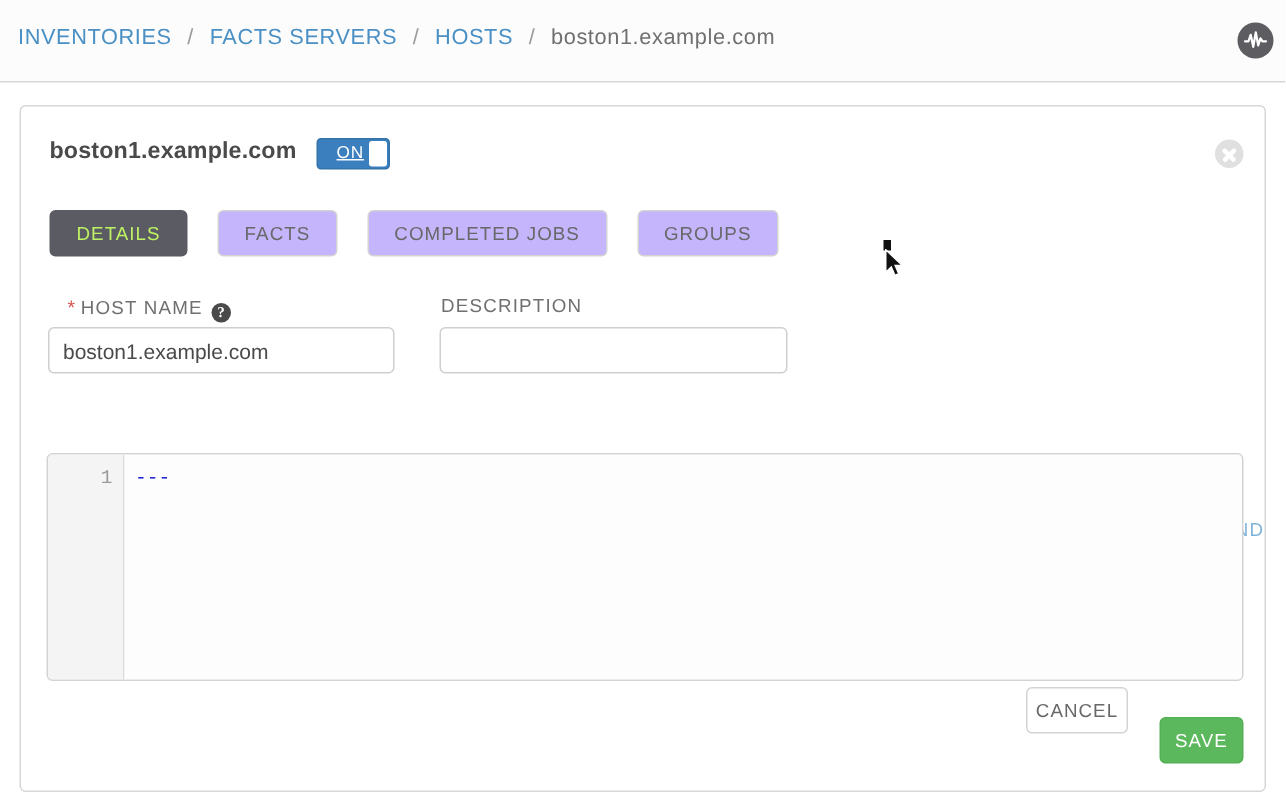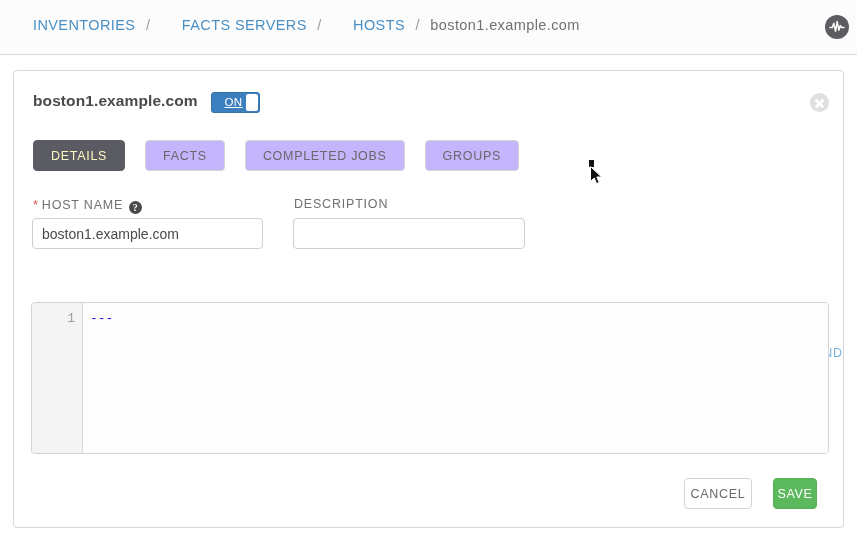--- a/index.html
+++ b/index.html
@@ -32,21 +32,20 @@
     left: 12px;
     top: 17px;
     font-size: 14.5px;
     letter-spacing: 0.4px;
     white-space: nowrap;
   }
   .crumb-link {
     color: #4a90c4;
     text-decoration: none;
     cursor: pointer;
-    margin-left: 21px;
   }
   .crumb-sep {
     color: #9b9b9b;
     margin: 0 6px;
   }
   .crumb-current {
     color: #707070;
   }
 
   .brand-logo {
@@ -158,21 +157,21 @@
     padding: 0 17px;
     border-radius: 4px;
     font-size: 12.5px;
     letter-spacing: 0.7px;
     box-sizing: border-box;
     cursor: pointer;
     white-space: nowrap;
   }
   .tab.active {
     background: #5b5b63;
-    color: #fef9c3;
+    color: #bef264;
     border: 1px solid #5b5b63;
   }
   .tab.inactive {
     background: #c4b5fd;
     color: #686868;
     border: 1px solid #d3d3d3;
   }
 
   
   .field-label {
@@ -305,30 +304,30 @@
     border-radius: 4px;
     font-size: 12.5px;
     letter-spacing: 0.7px;
     text-align: center;
     box-sizing: border-box;
     cursor: pointer;
     white-space: nowrap;
   }
   .btn-cancel {
     left: 670px;
-    top: 407px;
+    top: 387px;
     width: 68px;
     background: #ffffff;
     color: #686868;
     border: 1px solid #d3d3d3;
   }
   .btn-save {
     left: 759px;
     top: 407px;
-    width: 44px;
+    width: 56px;
     background: #5cb85c;
     color: #ffffff;
     border: 1px solid #54b054;
   }
 
   
   .cursor {
     position: absolute;
     left: 589px;
     top: 160px;
@@ -377,21 +376,21 @@
 
   <div class="close-btn"></div>
 
   <div class="tabs">
     <div class="tab active">DETAILS</div>
     <div class="tab inactive">FACTS</div>
     <div class="tab inactive">COMPLETED JOBS</div>
     <div class="tab inactive">GROUPS</div>
   </div>
 
-  <div class="field-label" style="left:19px; top:126px;">
+  <div class="field-label" style="left:31px; top:126px;">
     <span class="req-star">*</span><span>HOST NAME</span><span class="help-icon">?</span>
   </div>
 
   <div class="field-label" style="left:280px; top:126px;">
     <span>DESCRIPTION</span>
   </div>
 
   <div class="field-label vars-label">
     <span>VARIABLES</span><span class="help-icon">?</span>
   </div>

